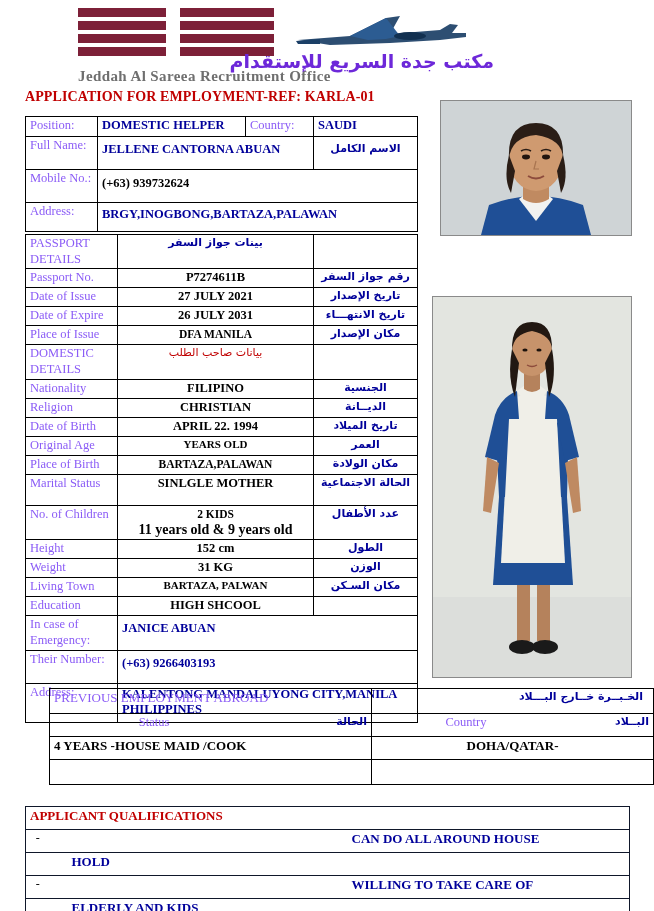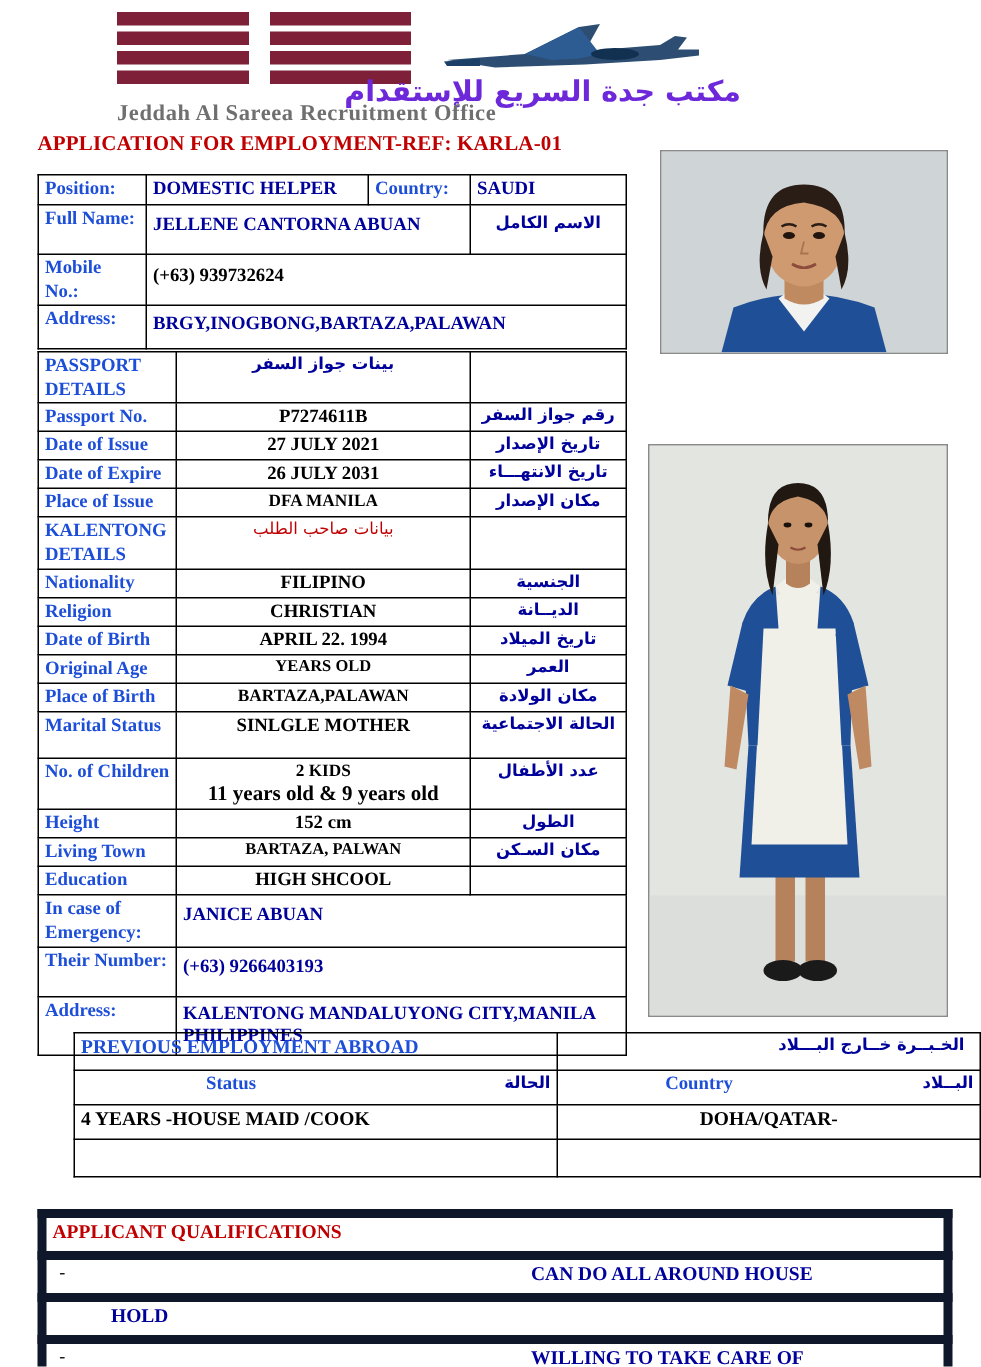--- a/index.html
+++ b/index.html
@@ -90,22 +90,22 @@
     table-layout: fixed;
   }
   td {
     border: 1px solid #000;
     padding: 1px 4px;
     vertical-align: top;
     font-size: 12.5px;
     line-height: 1.25;
   }
   .lbl {
-    color: #1d4ed8;
-    font-weight: bold;
+    color: #8b5cf6;
+    font-weight: normal;
     font-size: 12.5px;
   }
   .val {
     color: #00009a;
     font-weight: bold;
     font-size: 12.5px;
   }
   .val-black {
     color: #000;
     font-weight: bold;
@@ -172,21 +172,21 @@
   }
   .tbl-prev td { height: 18px; }
 
   
   .tbl-qual {
     position: absolute;
     left: 25px; top: 806px;
     width: 604px;
   }
   .tbl-qual td { height: 18px; border: none; }
-  .tbl-qual .bordered { border: 6px solid #0f172a; }
+  .tbl-qual .bordered { border: 1px solid #0f172a; }
   .qual-title {
     color: #c00000;
     font-weight: bold;
     font-size: 13px;
   }
   .qual-right {
     color: #00009a;
     font-weight: bold;
     font-size: 13px;
     text-align: left;
@@ -302,21 +302,21 @@
         <td class="val-black c">26 JULY 2031</td>
         <td class="ar">تاريخ الانتهـــاء</td>
       </tr>
       <tr>
         <td class="lbl">Place of Issue</td>
         <td class="val-black c" style="font-size:11.5px">DFA MANILA</td>
         <td class="ar">مكان الإصدار</td>
       </tr>
 
       <tr>
-        <td class="lbl" style="height:30px">KALENTONG DETAILS</td>
+        <td class="lbl" style="height:30px">DOMESTIC DETAILS</td>
         <td class="ar-red">بيانات صاحب الطلب</td>
         <td style="border-left:none"></td>
       </tr>
 
       <tr>
         <td class="lbl">Nationality</td>
         <td class="val-black c">FILIPINO</td>
         <td class="ar">الجنسية</td>
       </tr>
       <tr>
@@ -349,20 +349,25 @@
         <td class="c">
           <div class="val-black" style="font-size:11.5px">2 KIDS</div>
           <div class="val-black" style="font-size:14px">11 years old &amp; 9 years old</div>
         </td>
         <td class="ar">عدد الأطفال</td>
       </tr>
       <tr>
         <td class="lbl">Height</td>
         <td class="val-black c">152 cm</td>
         <td class="ar">الطول</td>
+      </tr>
+      <tr>
+        <td class="lbl">Weight</td>
+        <td class="val-black c">31 KG</td>
+        <td class="ar">الوزن</td>
       </tr>
       <tr>
         <td class="lbl">Living Town</td>
         <td class="val-black c" style="font-size:11px">BARTAZA, PALWAN</td>
         <td class="ar">مكان السـكن</td>
       </tr>
       <tr>
         <td class="lbl">Education</td>
         <td class="val-black c">HIGH SHCOOL</td>
         <td class="ar"></td>

